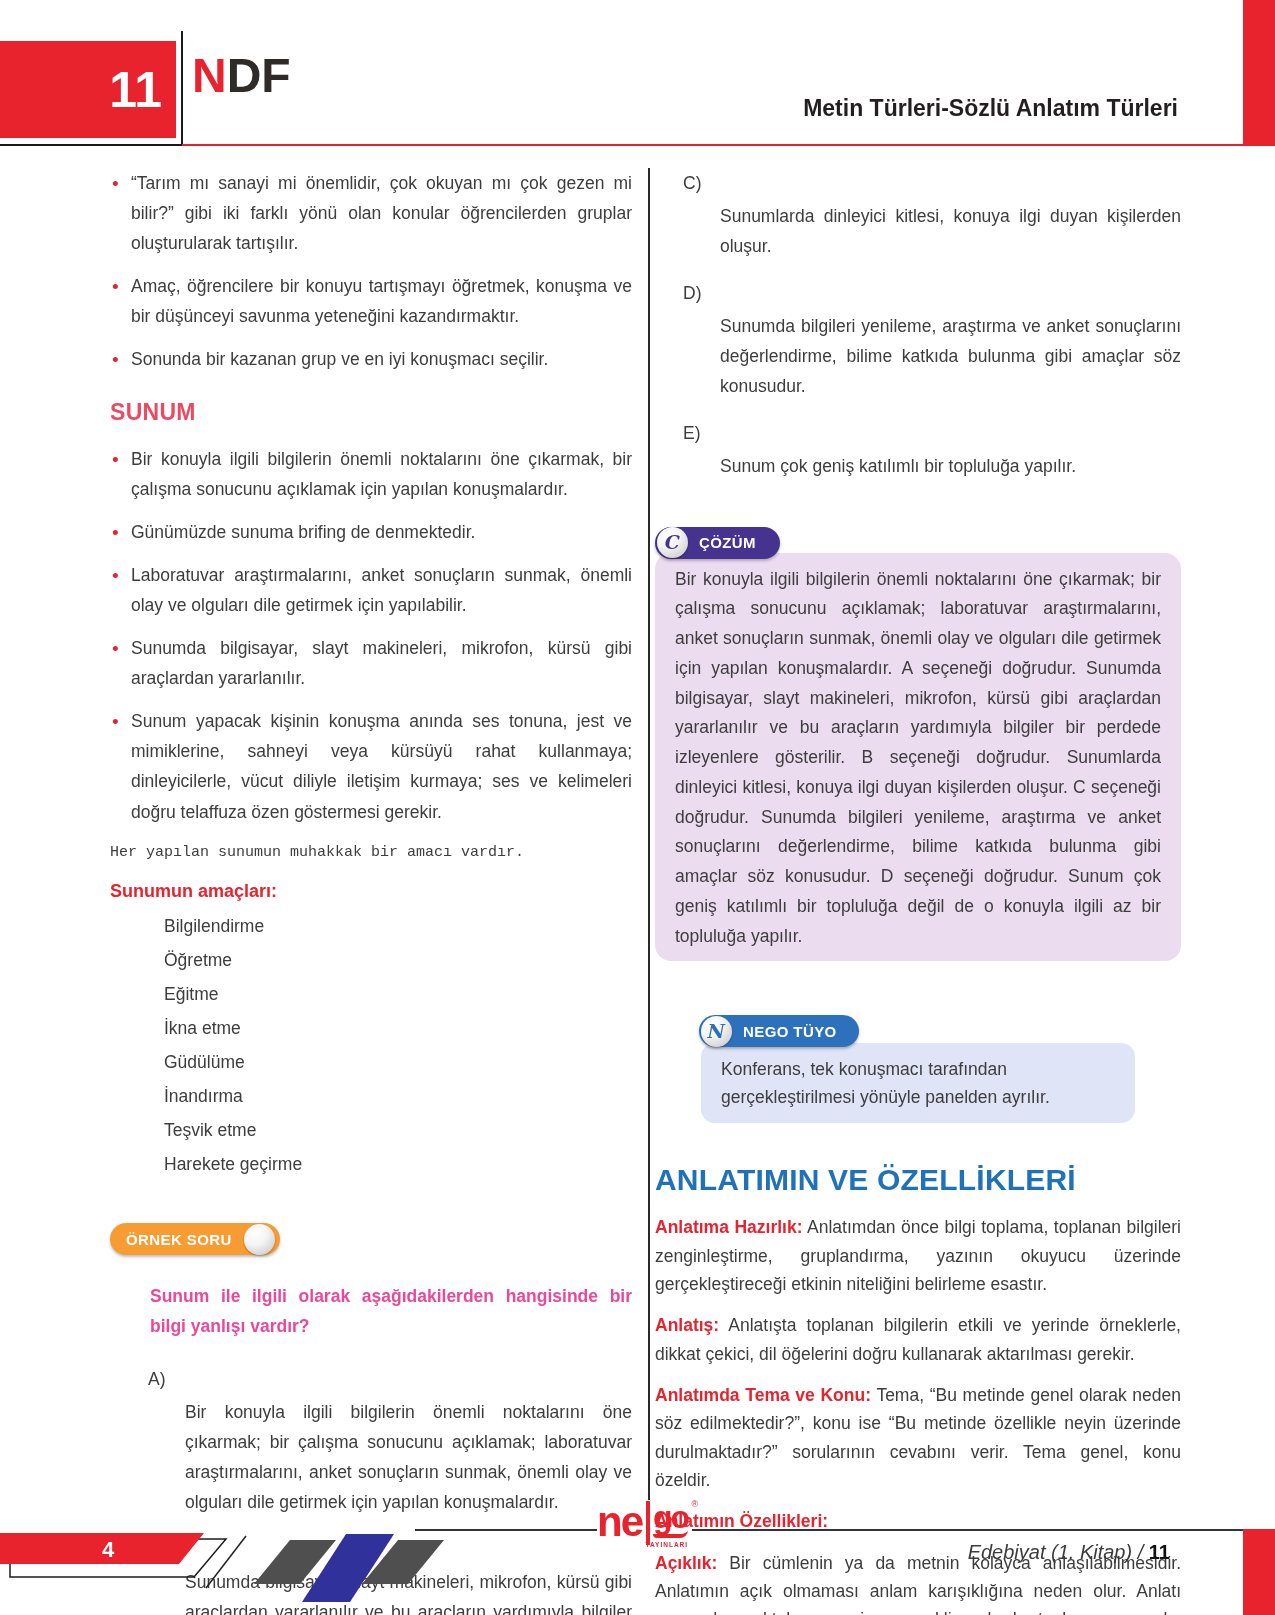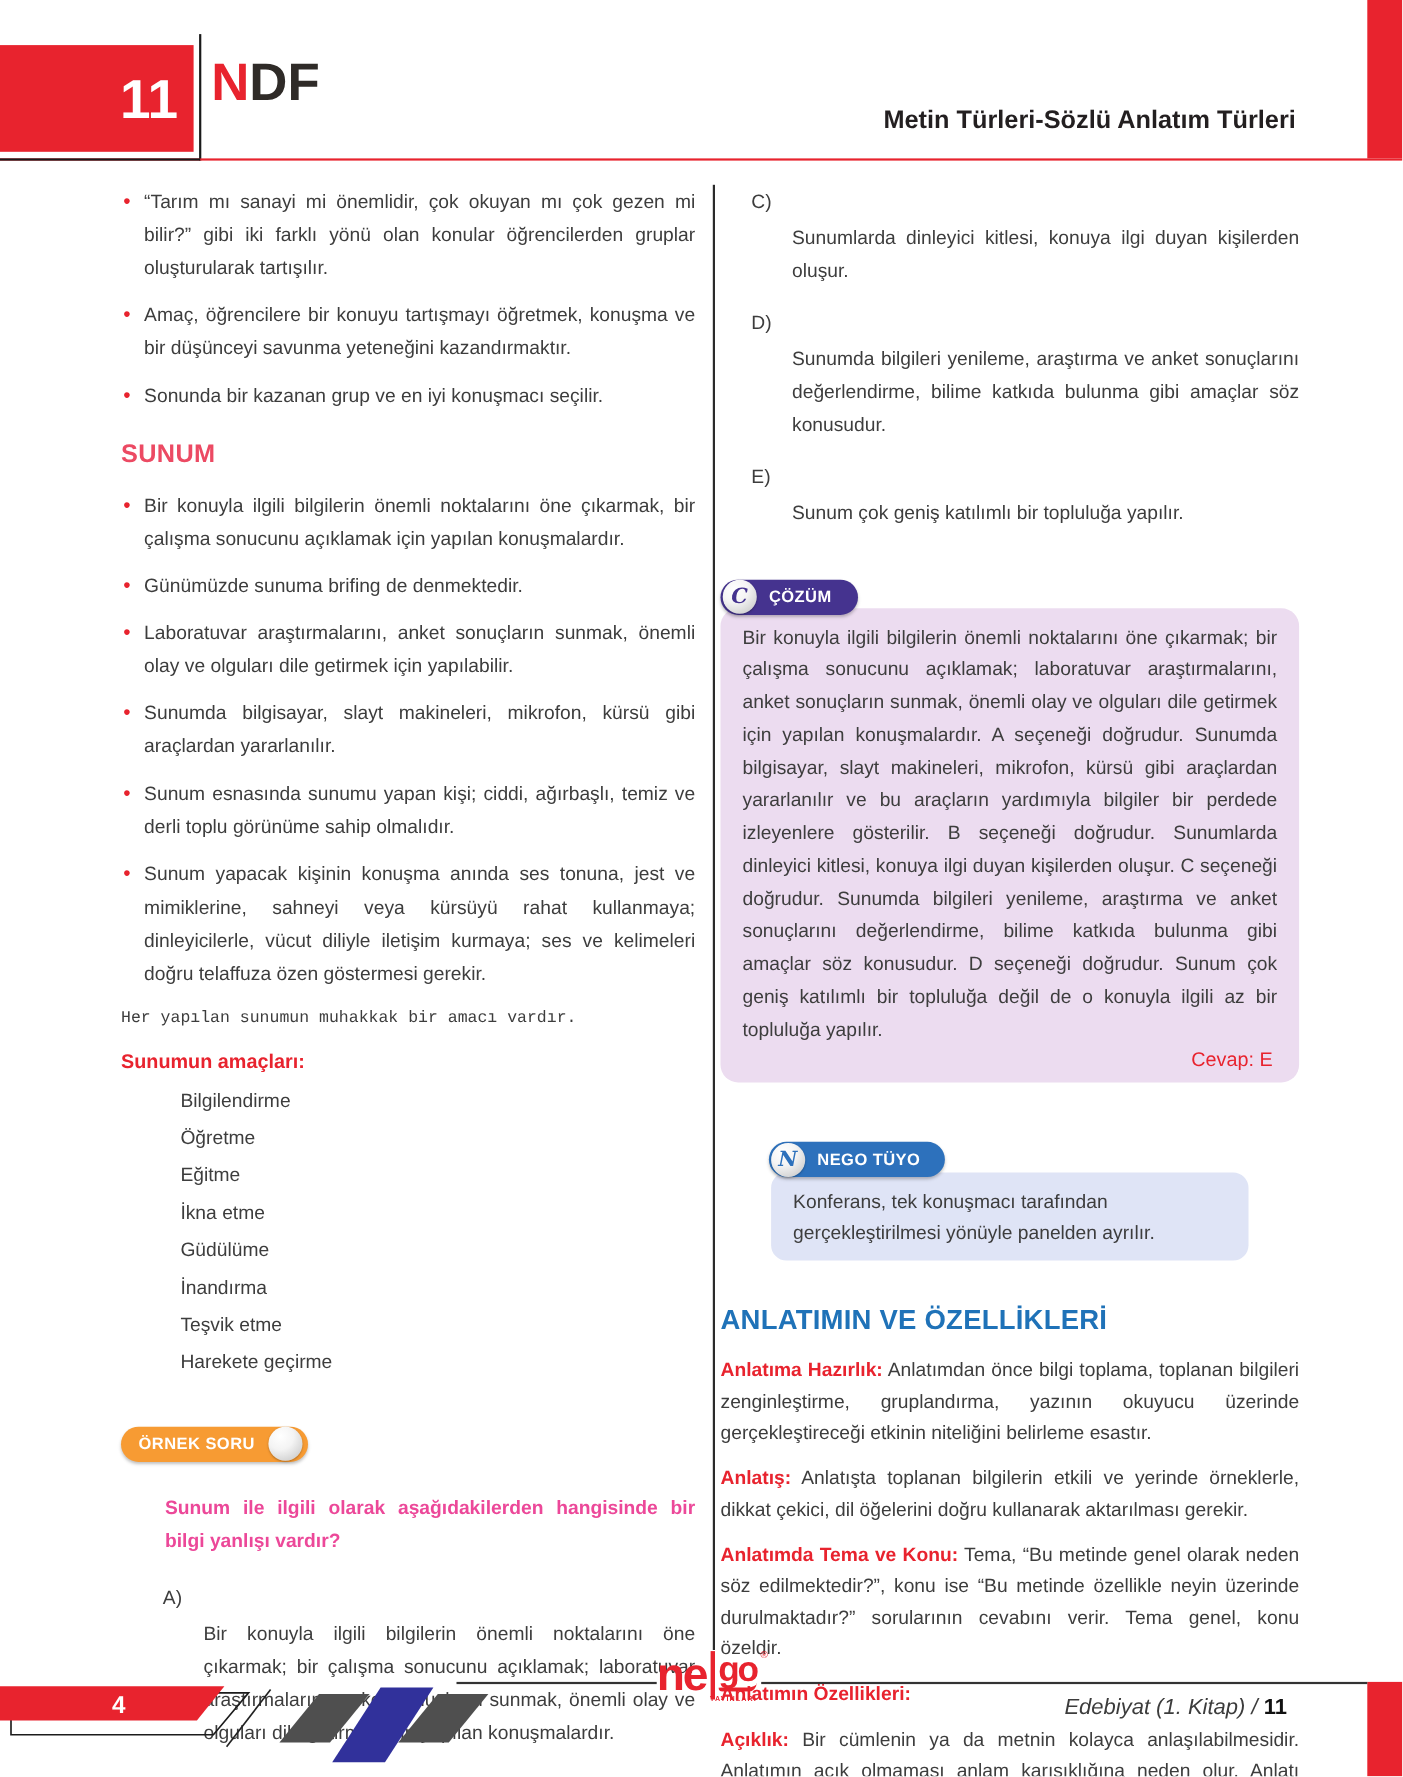--- a/index.html
+++ b/index.html
@@ -67,21 +67,21 @@
   .col-right .option{margin-left:28px;}
 
   
   .cozum-box{background:var(--boxpurple);border-radius:16px;padding:12px 20px 10px 20px;margin-top:-6px;
              position:relative;z-index:1;}
   .cozum-text{margin:0;font-size:17.5px;line-height:1.7;text-align:justify;hyphens:auto;}
   .cozum-answer{margin:2px 4px 0 0;color:var(--red);font-size:18px;text-align:right;}
   .nego-box{background:var(--boxblue);border-radius:14px;padding:12px 20px;margin:-4px 0 0 46px;width:394px;
             font-size:17.5px;line-height:1.6;position:relative;z-index:1;}
 
-  .anlatim-heading{color:var(--blueheading);font-weight:bold;font-size:25px;letter-spacing:.2px;margin:40px 0 16px 0;}
+  .anlatim-heading{color:var(--blueheading);font-weight:bold;font-size:30px;letter-spacing:.2px;margin:40px 0 16px 0;}
   .lead-par{margin:0 0 13px 0;font-size:17.5px;line-height:1.62;text-align:justify;hyphens:auto;}
   .lead-par .lead{color:var(--red);font-weight:bold;}
 
   
   .footer-svg{position:absolute;left:0;top:1524px;}
   .rule-left{position:absolute;left:415px;top:1529px;width:182px;height:1.5px;background:#333;}
   .rule-right{position:absolute;left:692px;top:1529px;width:551px;height:1.5px;background:#333;}
 
   .nego-logo{position:absolute;left:597px;top:1501px;display:flex;align-items:flex-start;color:var(--red);}
   .nego-logo .ne{font-size:42px;font-weight:bold;letter-spacing:-2px;line-height:1;}
@@ -124,21 +124,20 @@
       </ul>
 
     <h2 class="sunum">SUNUM</h2>
 
     <ul class="bullets">
 
     <li>Bir konuyla ilgili bilgilerin önemli noktalarını öne çıkarmak, bir çalışma sonucunu açıklamak için yapılan konuşmalardır.</li>
         <li>Günümüzde sunuma brifing de denmektedir.</li>
         <li>Laboratuvar araştırmalarını, anket sonuçların sunmak, önemli olay ve olguları dile getirmek için yapılabilir.</li>
         <li>Sunumda bilgisayar, slayt makineleri, mikrofon, kürsü gibi araçlardan yararlanılır.</li>
-        <li>Sunum esnasında sunumu yapan kişi; ciddi, ağırbaşlı, temiz ve derli toplu görünüme sahip olmalıdır.</li>
         <li>Sunum yapacak kişinin konuşma anında ses tonuna, jest ve mimiklerine, sahneyi veya kürsüyü rahat kullanmaya; dinleyicilerle, vücut diliyle iletişim kurmaya; ses ve kelimeleri doğru telaffuza özen göstermesi gerekir.</li>
       </ul>
 
     <p class="plain">Her yapılan sunumun muhakkak bir amacı vardır.</p>
     <p class="red-lead-line">Sunumun amaçları:</p>
 
     <ul class="amaclar">
 
     <li>Bilgilendirme</li>
         <li>Öğretme</li>
@@ -193,21 +192,20 @@
 
     <div class="badge badge-cozum">
       <span class="sphere">
           <span class="sphere-letter">C</span>
         </span>
       <span class="badge-label">ÇÖZÜM</span>
     </div>
 
     <div class="cozum-box">
       <p class="cozum-text">Bir konuyla ilgili bilgilerin önemli noktalarını öne çıkarmak; bir çalışma sonucunu açıklamak; laboratuvar araştırmalarını, anket sonuçların sunmak, önemli olay ve olguları dile getirmek için yapılan konuşmalardır. A seçeneği doğrudur. Sunumda bilgisayar, slayt makineleri, mikrofon, kürsü gibi araçlardan yararlanılır ve bu araçların yardımıyla bilgiler bir perdede izleyenlere gösterilir. B seçeneği doğrudur. Sunumlarda dinleyici kitlesi, konuya ilgi duyan kişilerden oluşur. C seçeneği doğrudur. Sunumda bilgileri yenileme, araştırma ve anket sonuçlarını değerlendirme, bilime katkıda bulunma gibi amaçlar söz konusudur. D seçeneği doğrudur. Sunum çok geniş katılımlı bir topluluğa değil de o konuyla ilgili az bir topluluğa yapılır.</p>
-      <p class="cozum-answer">Cevap: E</p>
     </div>
 
     <div class="badge badge-nego">
       <span class="sphere">
           <span class="sphere-letter">N</span>
         </span>
       <span class="badge-label">NEGO TÜYO</span>
     </div>
 
     <div class="nego-box">Konferans, tek konuşmacı tarafından gerçekleştirilmesi yönüyle panelden ayrılır.</div>

